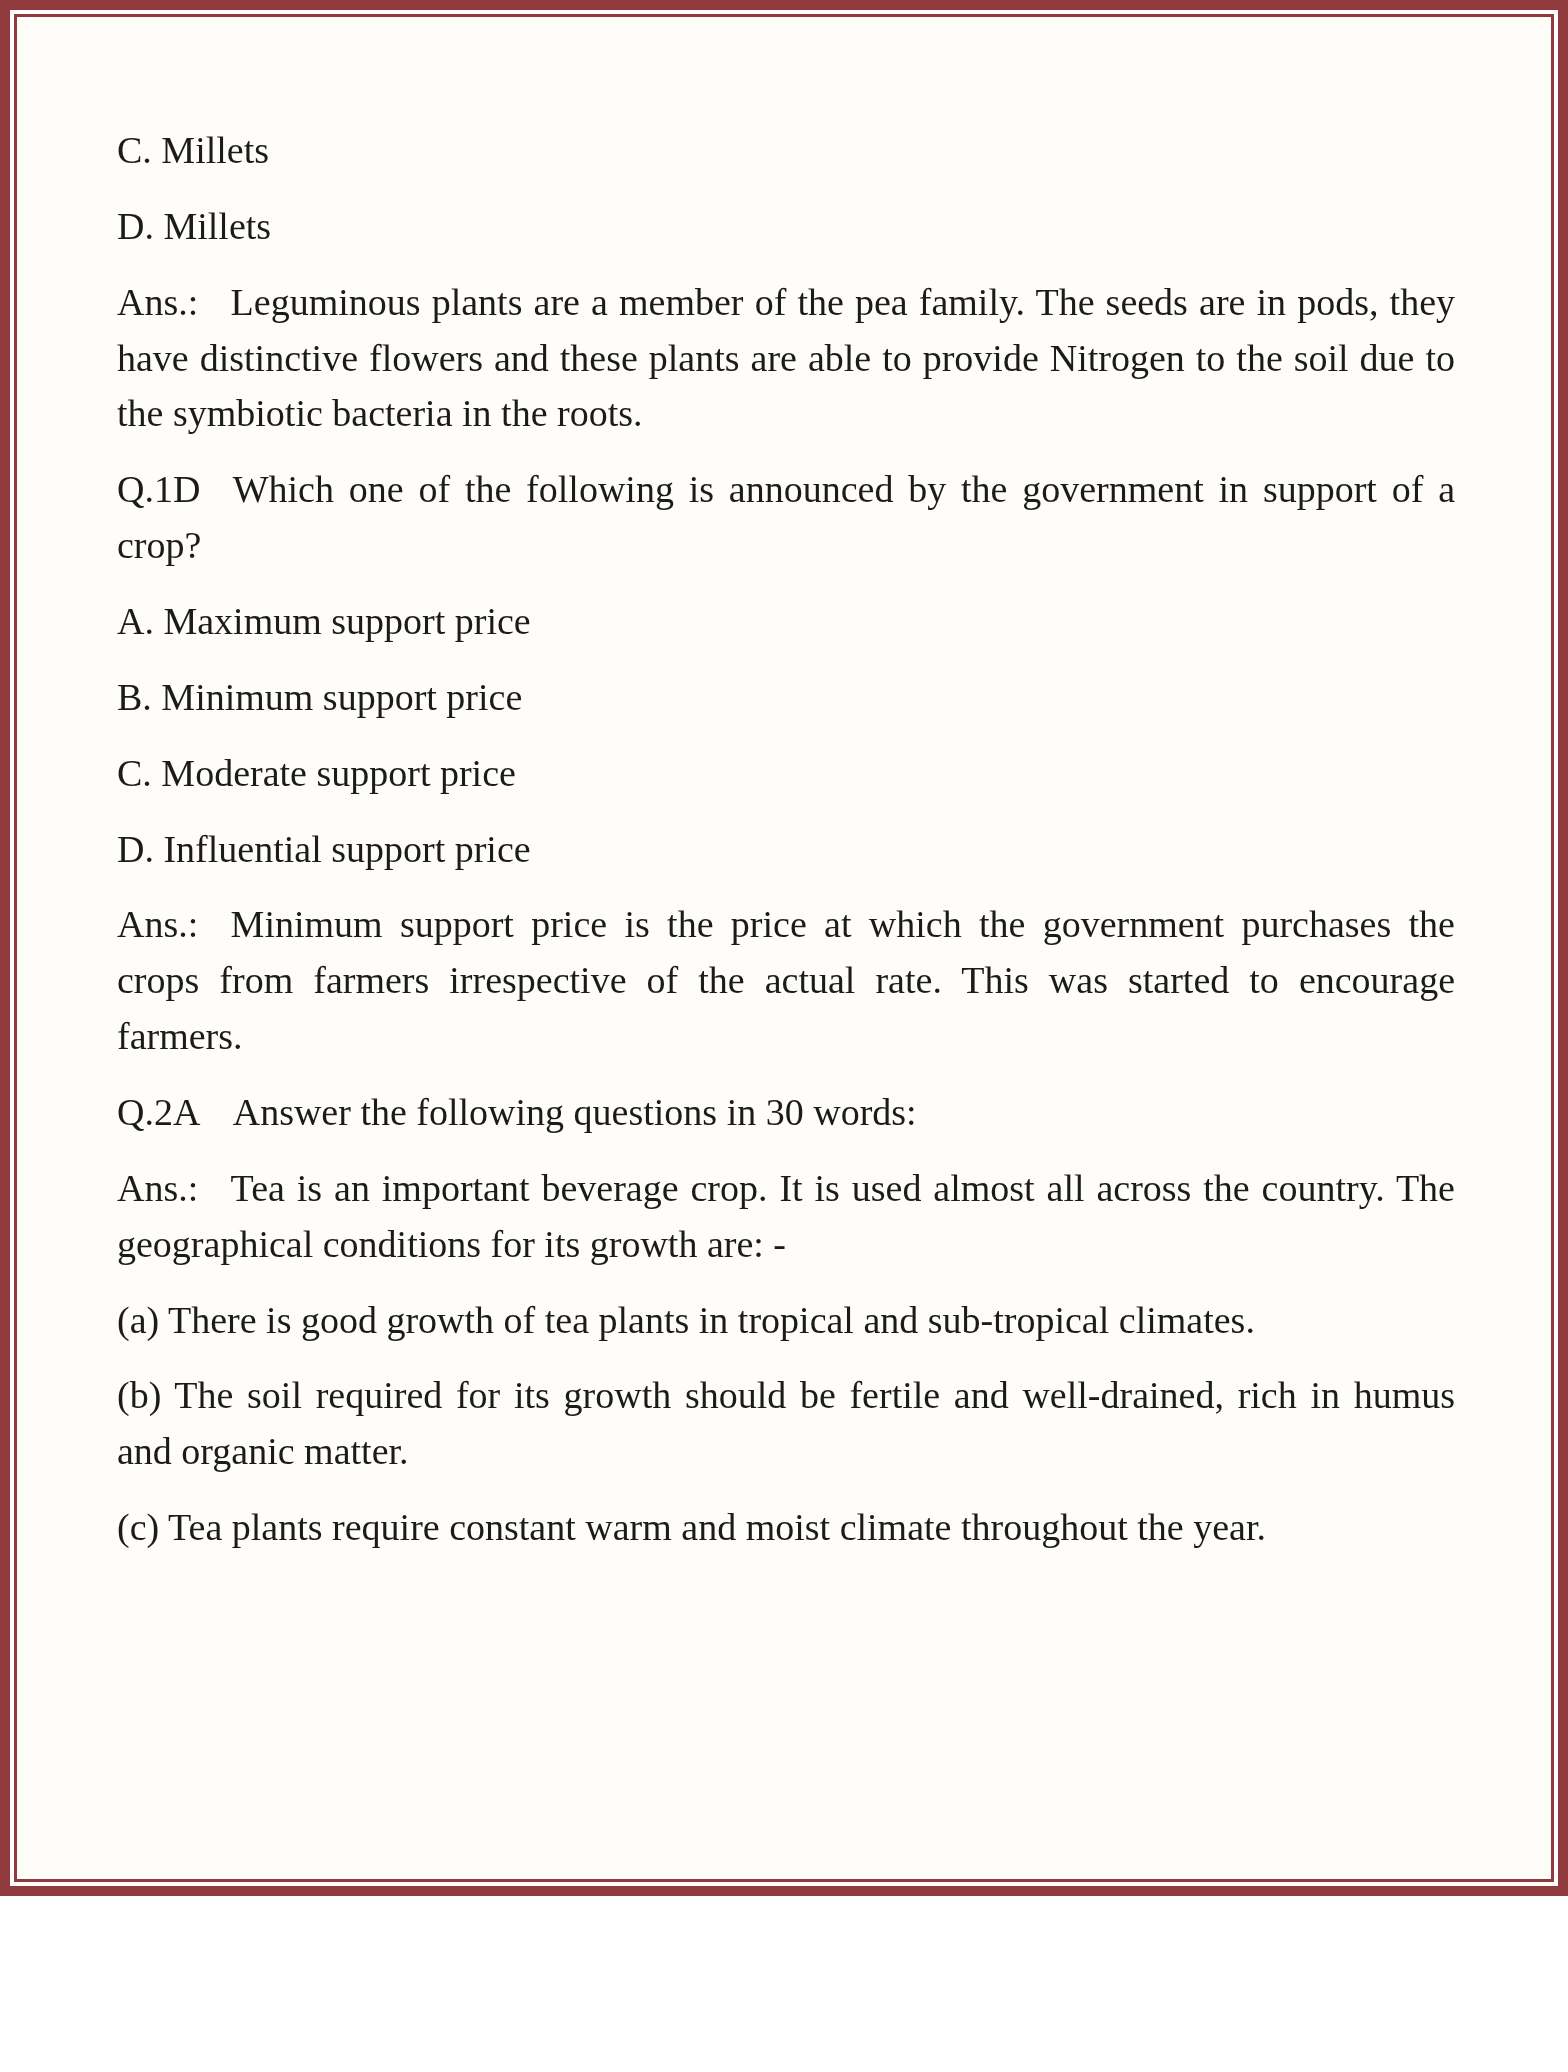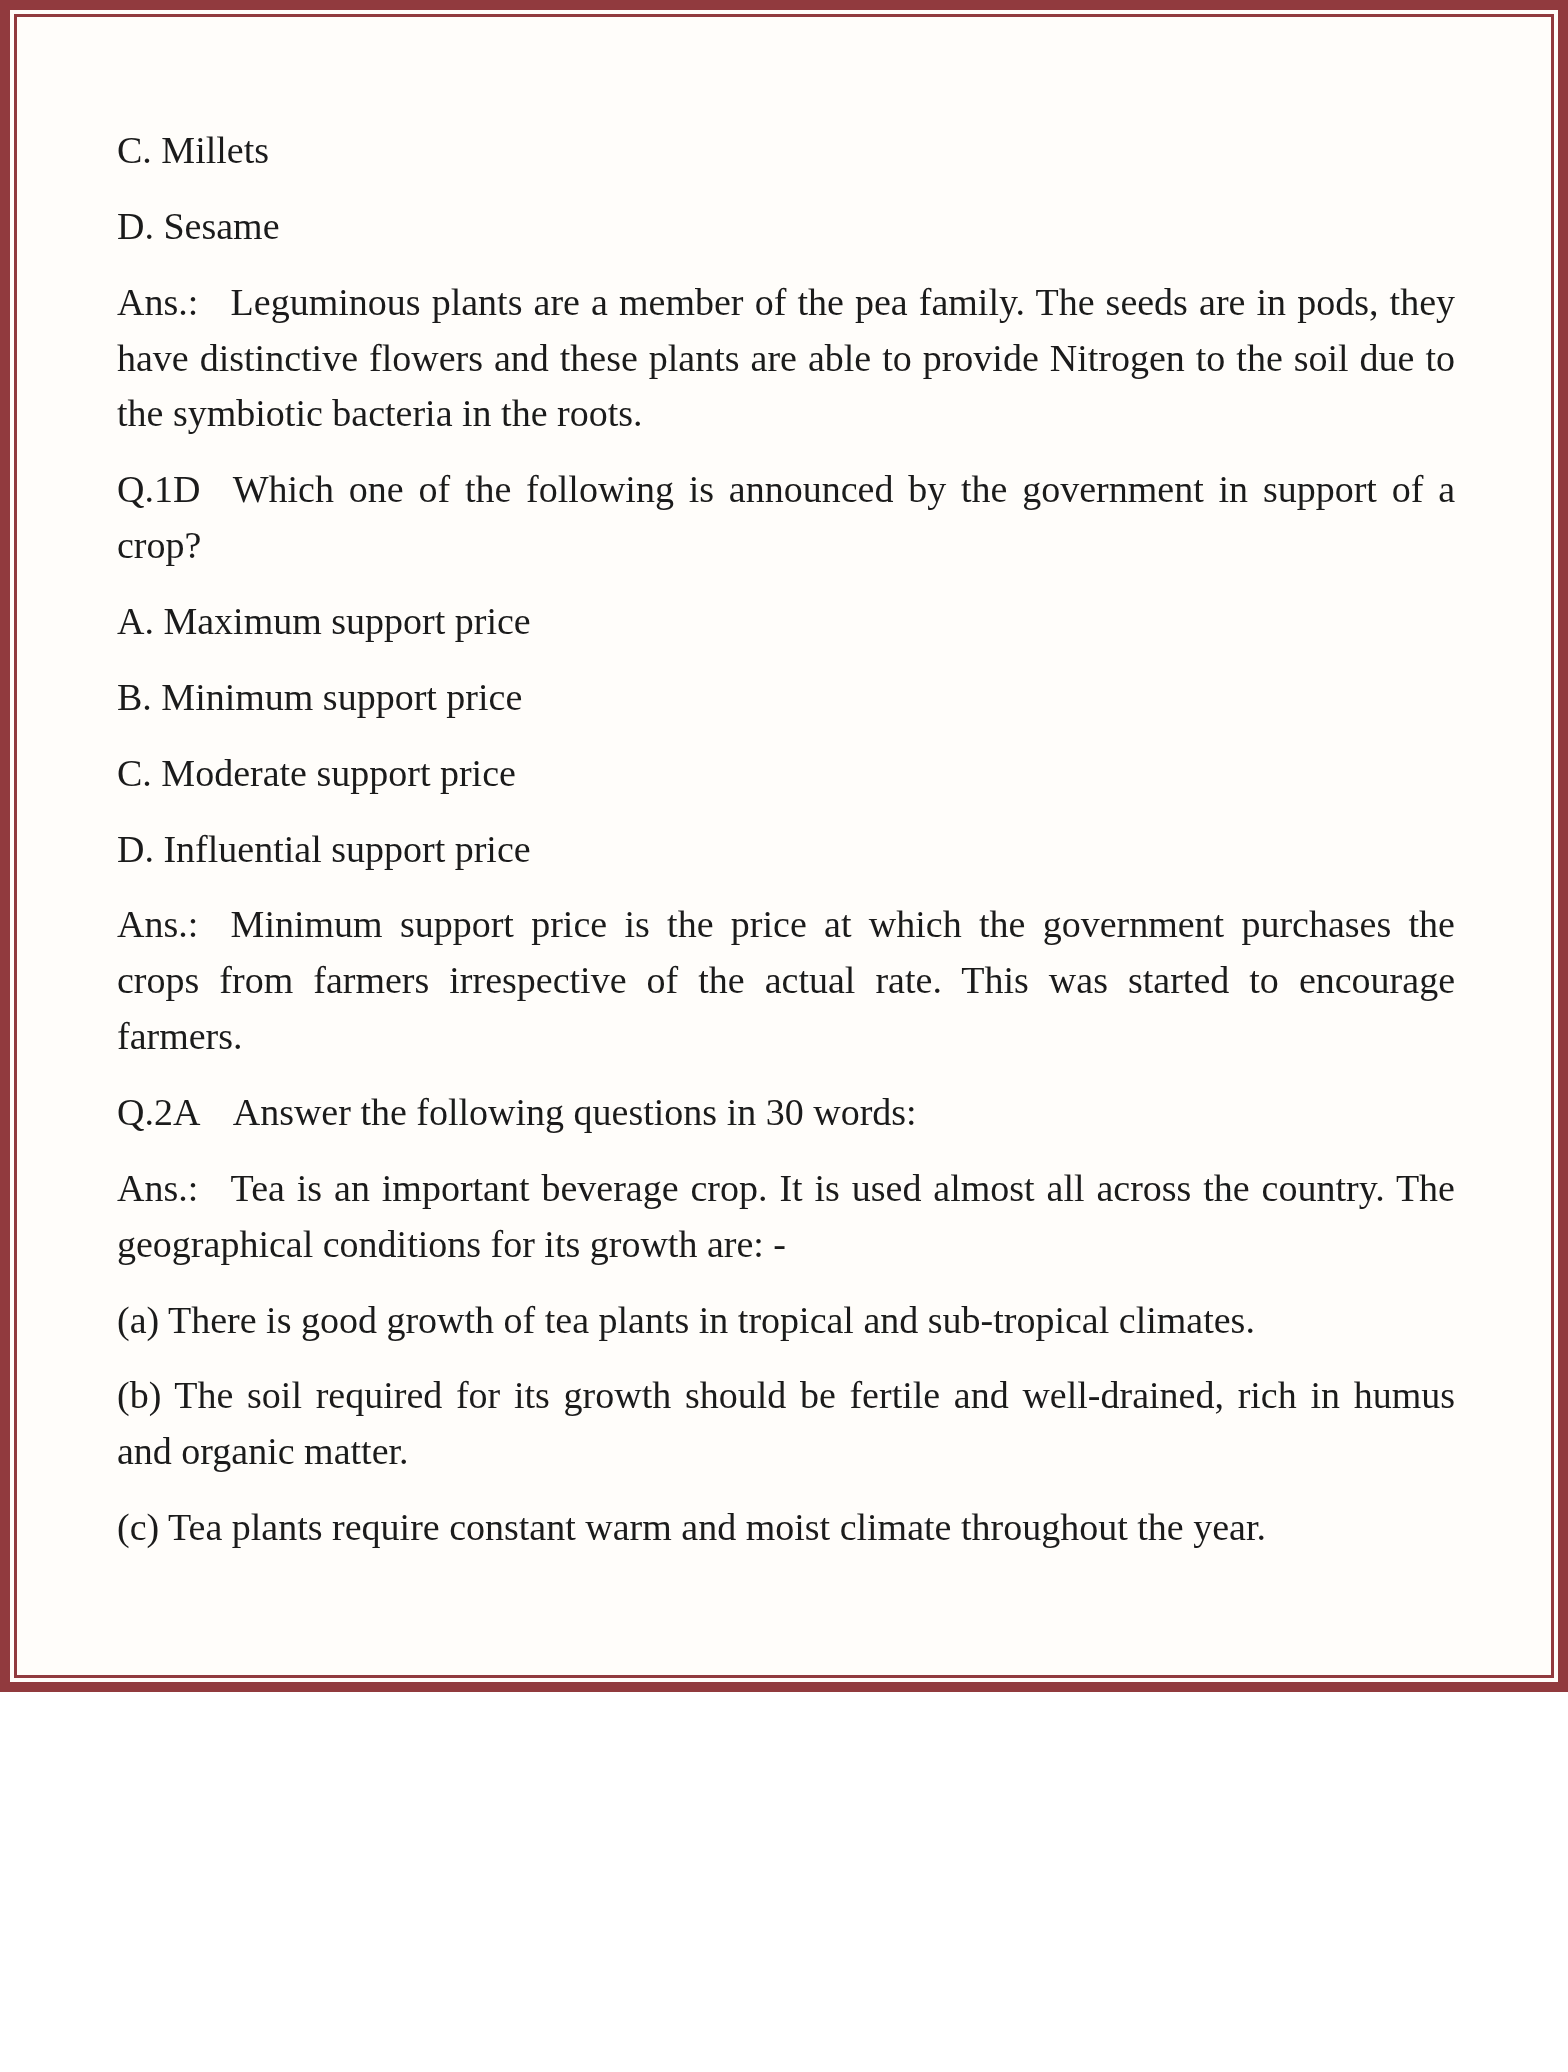--- a/index.html
+++ b/index.html
@@ -2,21 +2,21 @@
 <html style="--frame: #913a3e; --paper: #fffdfa; --ink: #1b1b1b;"><head>
 <meta charset="utf-8">
 <style>
   html, body { margin: 0; padding: 0; }
   body {
     background: #ffffff;
     font-family: "Liberation Serif", "DejaVu Serif", serif;
   }
   .page {
     width: 1568px;
-    height: 1692px;
+    height: 1896px;
     box-sizing: border-box;
     background: var(--frame, #913a3e);
     padding: 10px;
   }
   .frame-gap {
     height: 100%;
     box-sizing: border-box;
     background: var(--paper, #fffdfa);
     padding: 4px;
   }
@@ -47,21 +47,21 @@
   }
 </style>
 </head>
 <body>
 
 <div class="page">
   <div class="frame-gap">
     <div class="frame-inner">
       <div class="content">
           <p class="blk opt"><span>C. Millets</span></p>
-          <p class="blk opt"><span>D. Sesame</span></p>
+          <p class="blk opt"><span>D. Millets</span></p>
           <p class="blk j"><span class="lbl">Ans.:</span><span>Leguminous plants are a member of the pea family. The seeds are in pods, they have distinctive flowers and these plants are able to provide Nitrogen to the soil due to the symbiotic bacteria in the roots.</span></p>
           <p class="blk j sect"><span class="lbl">Q.1D</span><span>Which one of the following is announced by the government in support of a crop?</span></p>
           <p class="blk opt"><span>A. Maximum support price</span></p>
           <p class="blk opt"><span>B. Minimum support price</span></p>
           <p class="blk opt"><span>C. Moderate support price</span></p>
           <p class="blk opt"><span>D. Influential support price</span></p>
           <p class="blk j"><span class="lbl">Ans.:</span><span>Minimum support price is the price at which the government purchases the crops from farmers irrespective of the actual rate. This was started to encourage farmers.</span></p>
           <p class="blk j sect"><span class="lbl">Q.2A</span><span>Answer the following questions in 30 words:</span></p>
           <p class="blk j"><span class="lbl">Ans.:</span><span>Tea is an important beverage crop. It is used almost all across the country. The geographical conditions for its growth are: -</span></p>
           <p class="blk j"><span>(a) There is good growth of tea plants in tropical and sub-tropical climates.</span></p>

